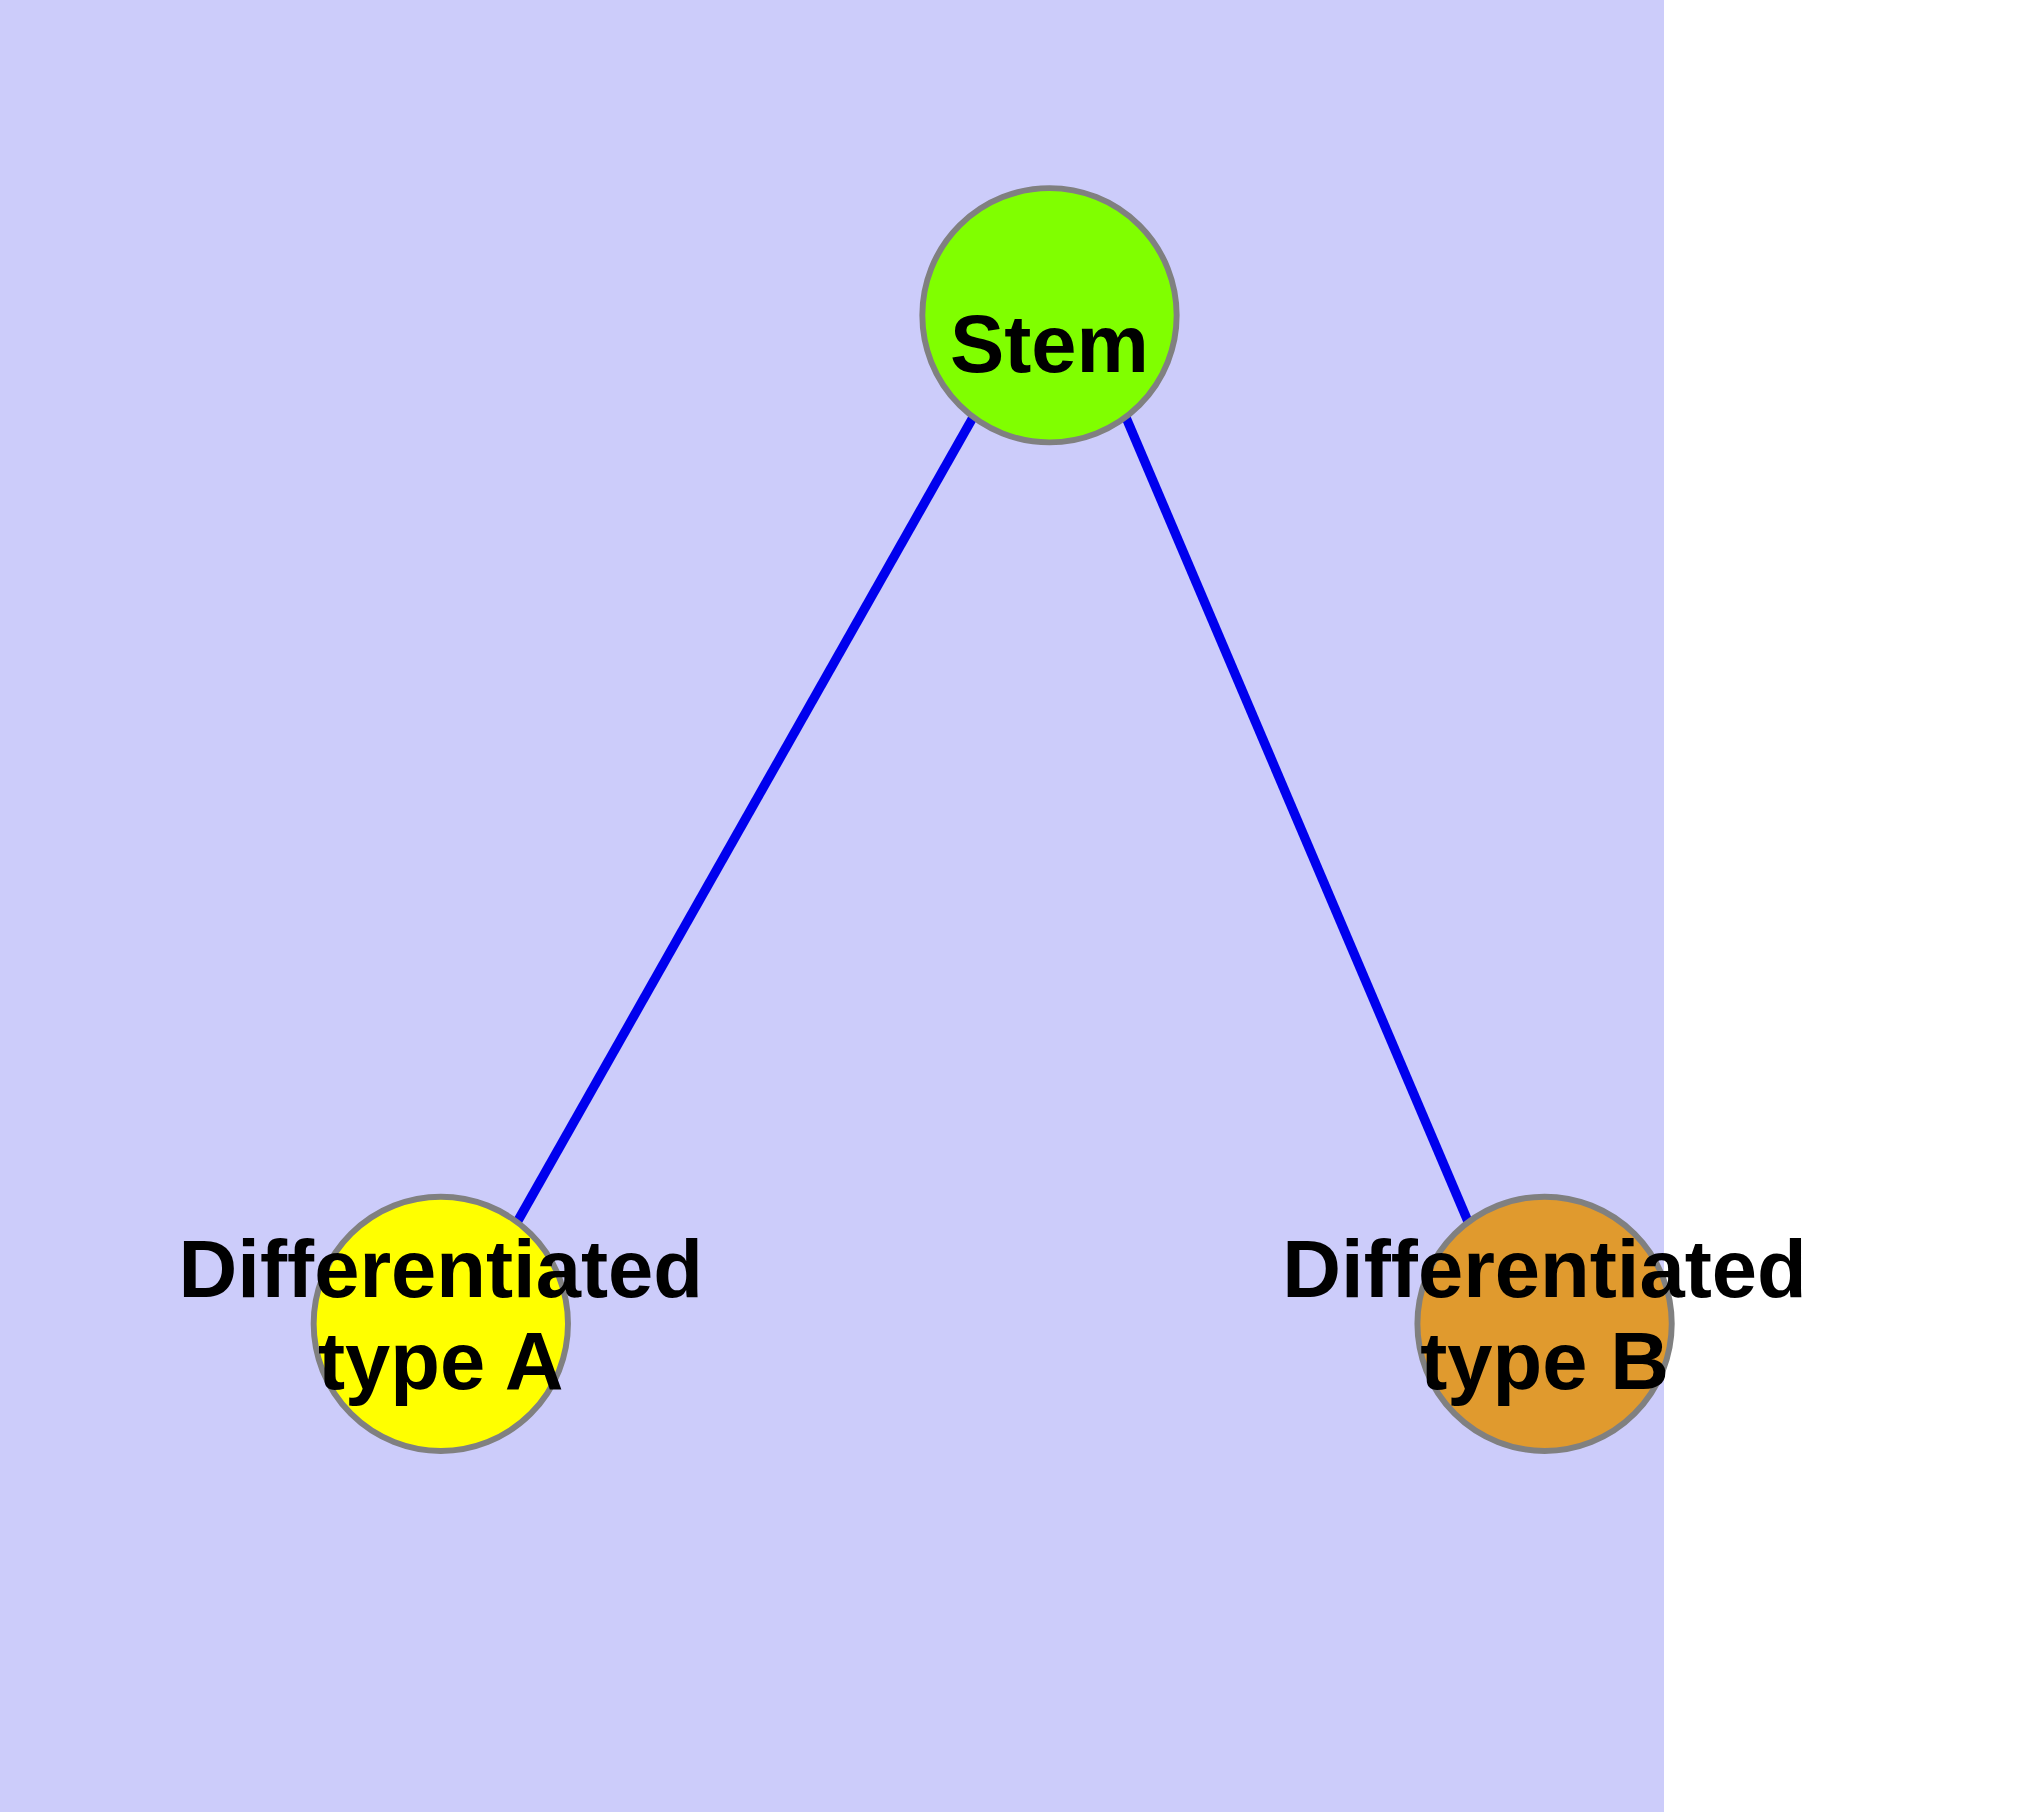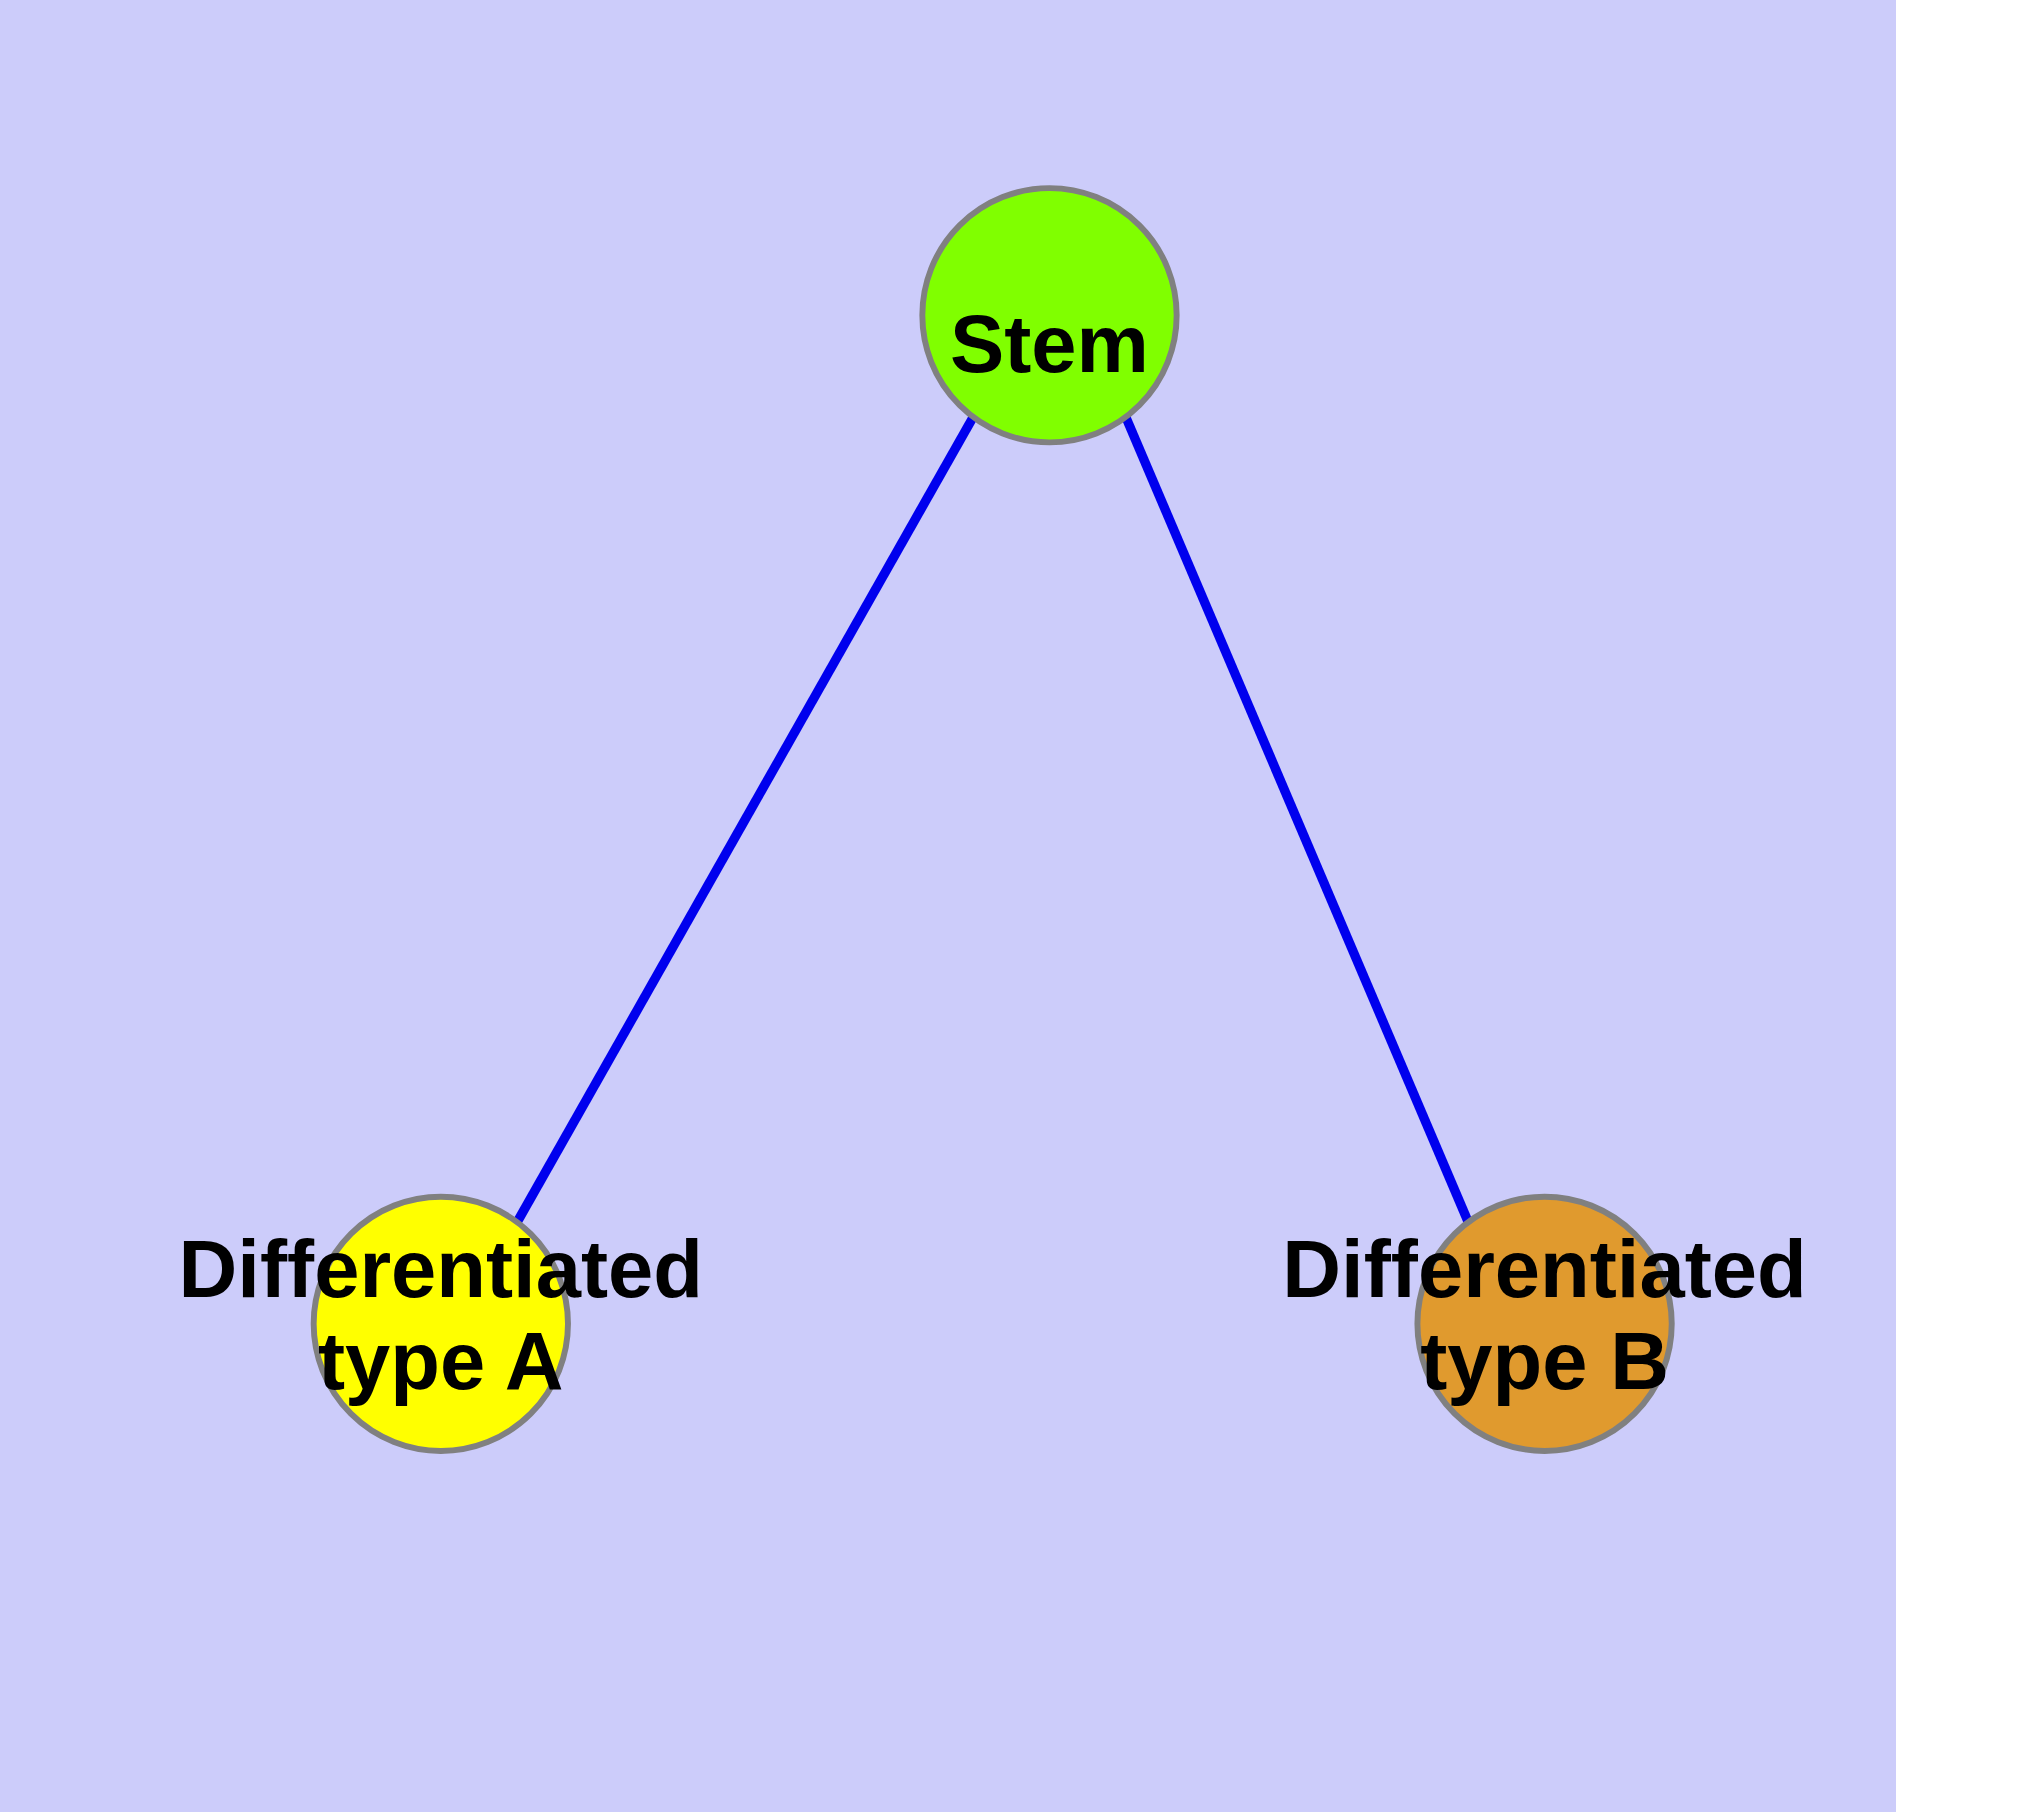--- a/index.html
+++ b/index.html
@@ -30,21 +30,21 @@
   }
   .node-label {
     font-family: "Liberation Sans", sans-serif;
     font-weight: bold;
     fill: #000000;
   }
 </style>
 </head>
 <body>
 
-<div id="canvas" style="background: rgb(204, 204, 250); width: 1896px; height: 1812px;">
+<div id="canvas" style="background: rgb(204, 204, 250); width: 1664px; height: 1812px;">
   <svg id="graph-svg" viewBox="0 0 2384 2138" preserveAspectRatio="none" xmlns="http://www.w3.org/2000/svg">
 
     <g id="edges-group">
       <line id="edge-0" stroke-linecap="butt" x1="1148" y1="492" x2="610" y2="1442" stroke="#0000ee" stroke-width="11"></line>
       <line id="edge-1" stroke-linecap="butt" x1="1328" y1="492" x2="1732" y2="1442" stroke="#0000ee" stroke-width="11"></line>
     </g>
 
     <g id="nodes-group">
       <g id="node-0-group">
         <circle id="node-0-circle" cx="1238" cy="372" r="150" fill="#80ff00" stroke="#808080" stroke-width="7"></circle>

